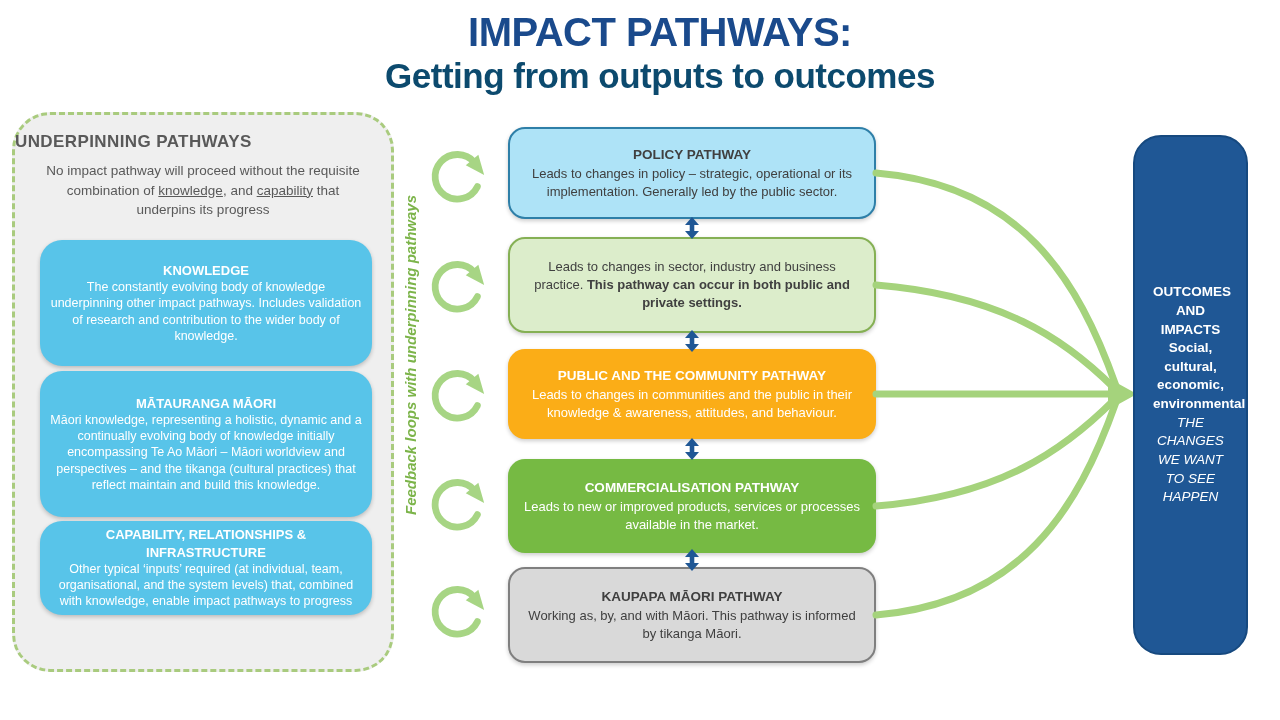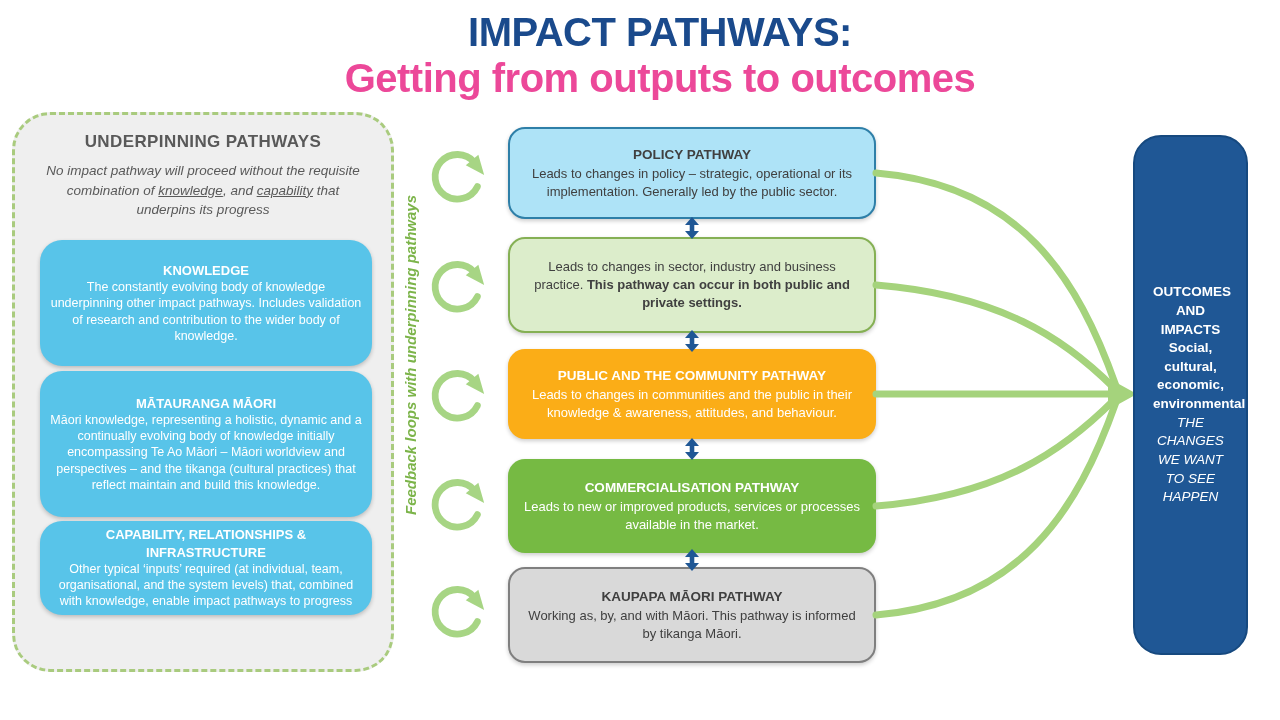--- a/index.html
+++ b/index.html
@@ -4,27 +4,27 @@
 <title>Impact Pathways</title>
 <style>
   *{margin:0;padding:0;box-sizing:border-box}
   html,body{background:#ffffff}
   body{width:1280px;height:720px;overflow:hidden;font-family:"Liberation Sans",sans-serif}
   .canvas{position:relative;width:1280px;height:720px;background:#ffffff}
 
   
   .title-block{position:absolute;top:10px;left:40px;width:1240px;text-align:center}
   .title-line1{font-size:40px;font-weight:bold;color:#1A4A8C;letter-spacing:-.5px;line-height:1.12}
-  .title-line2{font-size:40px;font-weight:bold;color:#ec4899;letter-spacing:-.5px;line-height:1.18}
+  .title-line2{font-size:35px;font-weight:bold;color:#0c4a6e;letter-spacing:-.5px;line-height:1.18}
 
   
   .panel{position:absolute;left:12px;top:112px;width:382px;height:560px;background:#EFEFEF;
          border:3px dashed #A9CB7E;border-radius:38px}
-  .panel-heading{margin-top:17px;text-align:center;font-size:17px;font-weight:bold;color:#595959;letter-spacing:.4px}
-  .panel-intro{margin:9px 22px 0;text-align:center;font-style:italic;font-size:13.5px;color:#595959;line-height:1.45}
+  .panel-heading{margin-top:17px;font-size:17px;font-weight:bold;color:#595959;letter-spacing:.4px}
+  .panel-intro{margin:9px 22px 0;text-align:center;font-size:13.5px;color:#595959;line-height:1.45}
   .u{text-decoration:underline}
   .ubox{position:absolute;left:25px;width:332px;background:#58C4E9;border-radius:22px;color:#fff;
         text-align:center;display:flex;flex-direction:column;justify-content:center;padding:4px 10px;
         box-shadow:0 2px 4px rgba(0,0,0,.22)}
   .ubox-title{font-weight:bold;font-size:13px;line-height:1.32}
   .ubox-body{font-size:12.5px;line-height:1.3}
   .ub0{top:125px;height:126px}
   .ub1{top:256px;height:146px}
   .ub2{top:406px;height:94px}
 

